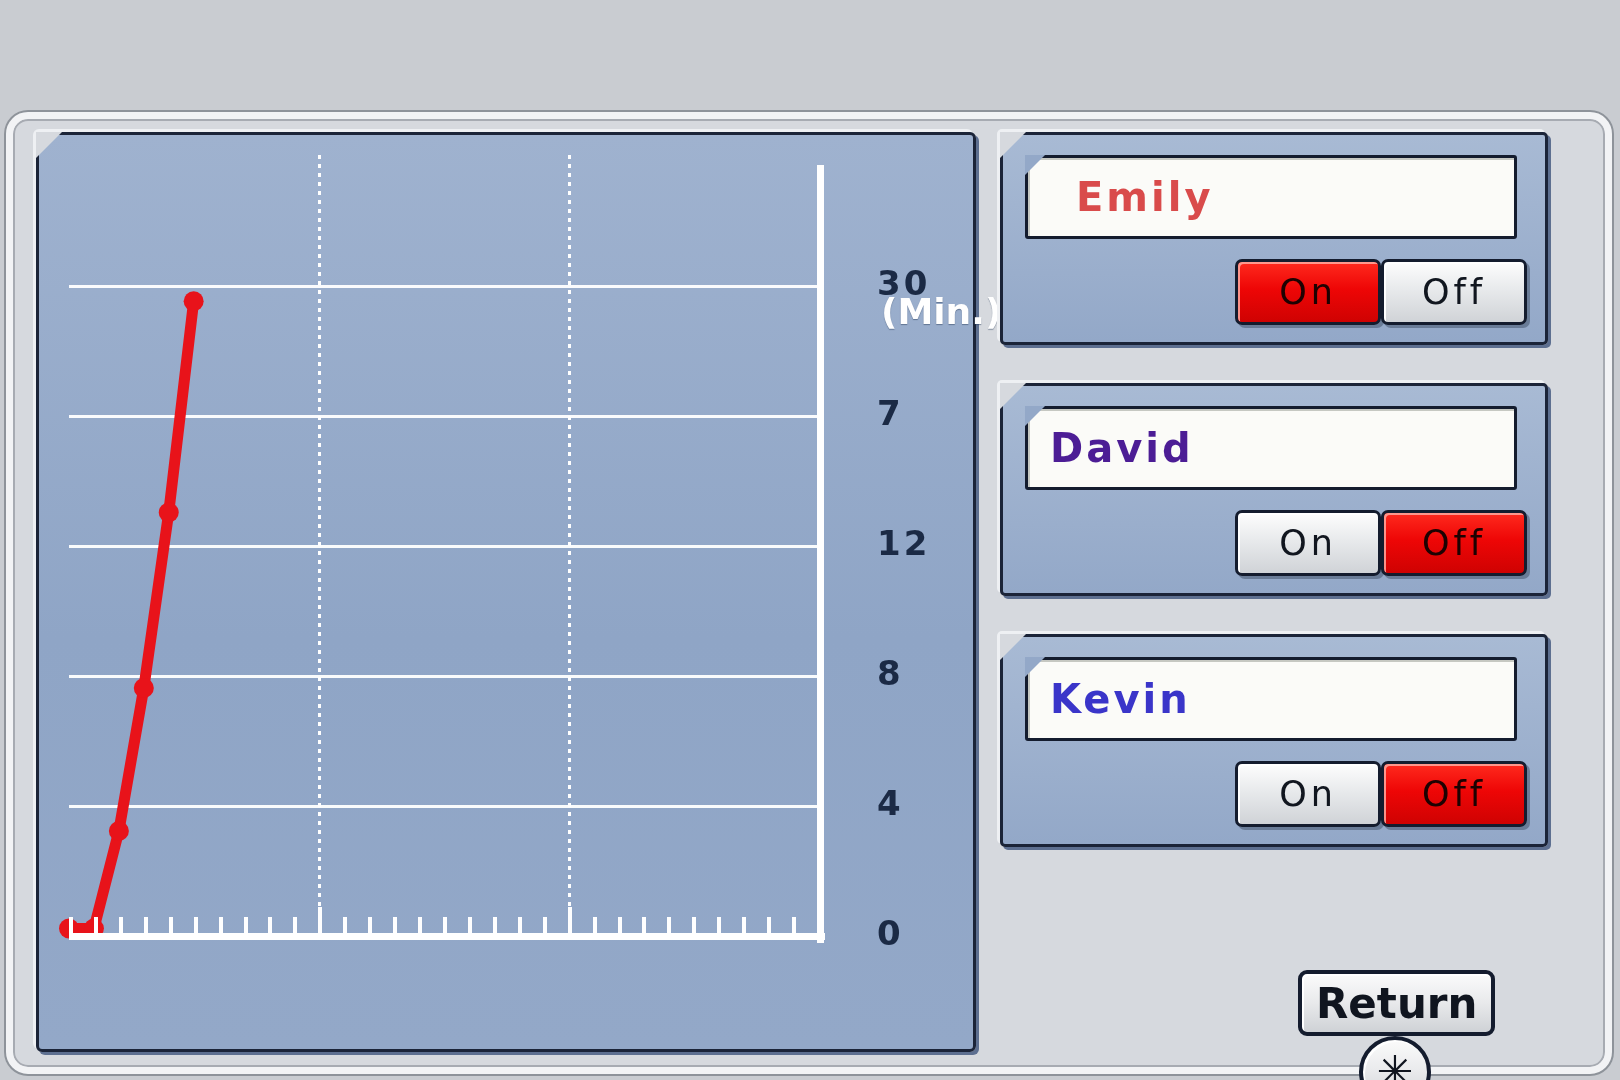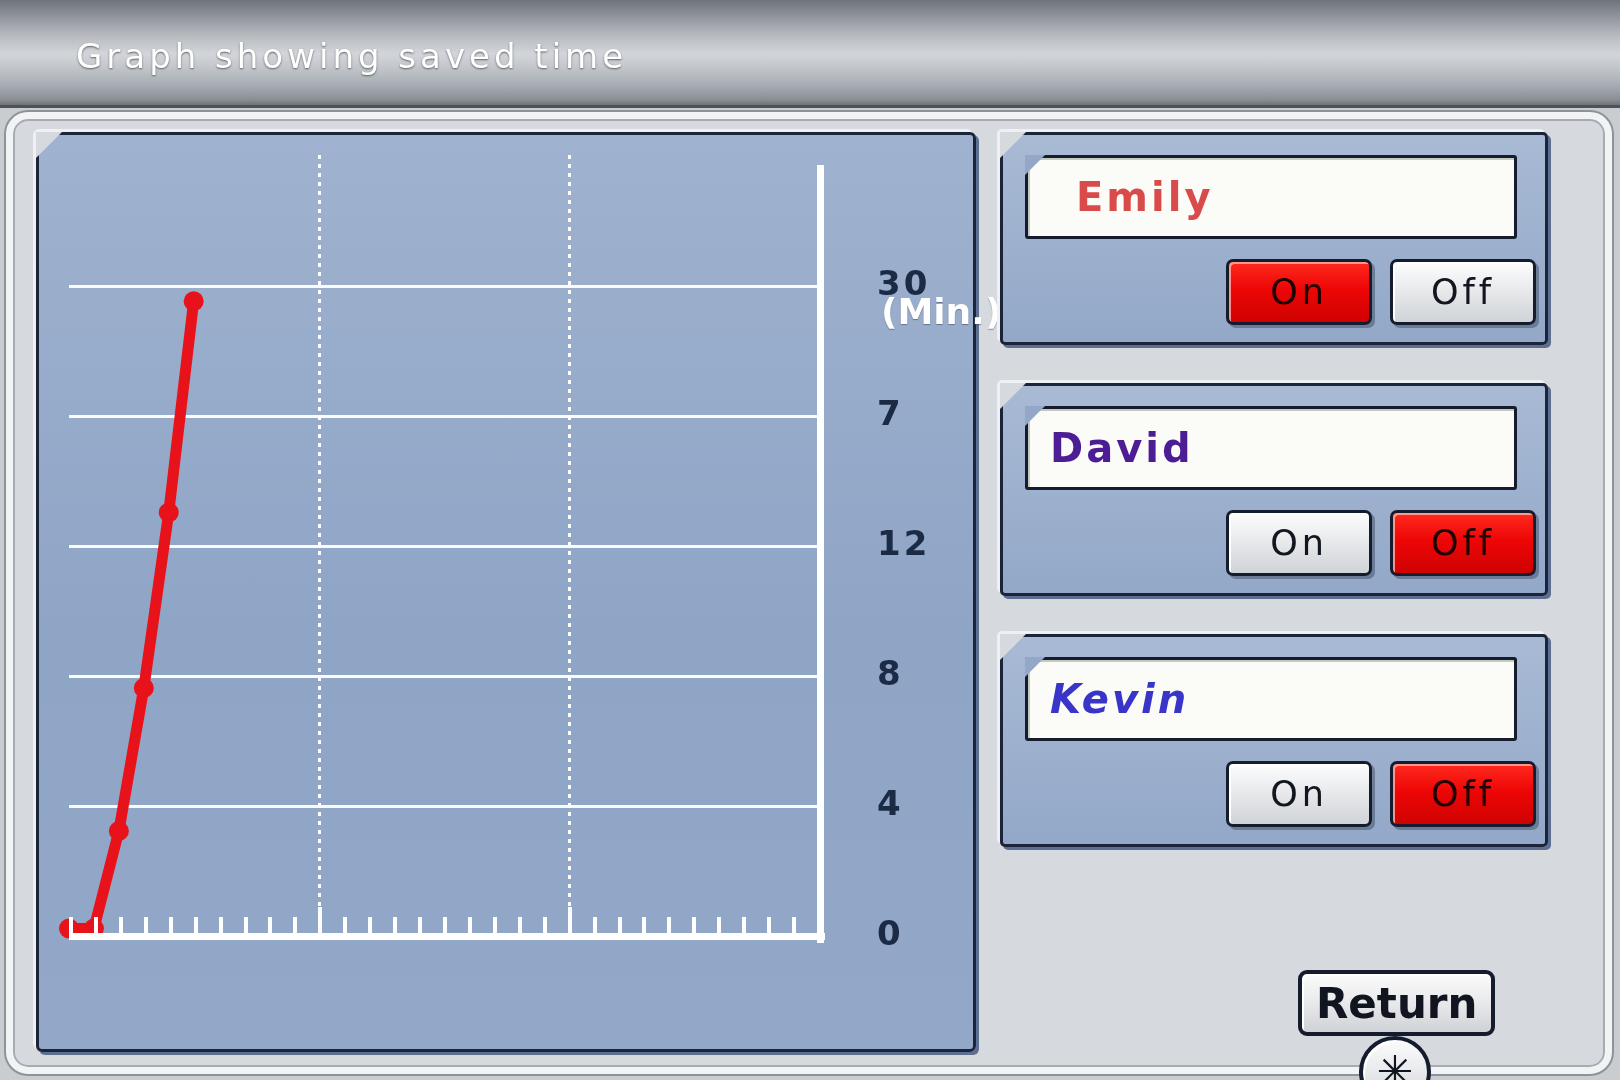--- a/index.html
+++ b/index.html
@@ -93,21 +93,21 @@
   .name-field{position:absolute;left:22px;top:20px;
      width:492px;height:84px;box-sizing:border-box;
      background:#fbfbf8;border:3px solid #141c2e;border-radius:3px;
      box-shadow:inset 2px 2px 0 0 #c6c8c2;}
   .name-field::before{content:"";position:absolute;left:-3px;top:-3px;
      width:20px;height:20px;background:#93a8c8;
      clip-path:polygon(0 0,100% 0,0 100%);}
   .name-text{position:absolute;left:22px;top:16px;font-size:40px;
      font-weight:bold;letter-spacing:3px;}
 
-  .btn-row{position:absolute;right:9px;top:124px;display:flex;gap:18px;}
+  .btn-row{position:absolute;right:18px;top:124px;display:flex;gap:0;}
   .tbtn{width:146px;height:66px;box-sizing:border-box;
      border:3px solid #141c2e;border-radius:7px;
      display:flex;align-items:center;justify-content:center;
      font-size:35px;letter-spacing:4px;color:#11161f;
      font-weight:500;}
   .tbtn.inactive{background:linear-gradient(to bottom,#fdfdfd 0%,#e8eaec 45%,#d0d3d7 100%);
      box-shadow:inset 2px 2px 0 #ffffff, 3px 3px 0 rgba(70,85,110,.55);}
   .tbtn.active{background:linear-gradient(to bottom,#ff2a1e 0%,#ee0606 45%,#cf0202 100%);
      color:#1d0202;
      box-shadow:inset 2px 2px 0 rgba(255,170,160,.85), 3px 3px 0 rgba(70,85,110,.55);}
@@ -126,23 +126,20 @@
      border:4px solid #141c2e;
      display:flex;align-items:center;justify-content:center;
      font-size:44px;line-height:0.6;color:#10151f;font-weight:bold;
      box-shadow:inset 2px 2px 0 #ffffff;}
 </style>
 </head>
 <body>
 
 <div id="app">
 
-  <div id="titlebar">
-    <div id="title-text">Graph showing saved time</div>
-  </div>
 
   <div id="outer-frame"></div>
 
   <div id="chart-panel">
 
     <div id="unit-label">(Min.)</div>
 
     <div id="plot-wrap">
       <div id="plot">
 
@@ -226,21 +223,21 @@
         <div class="name-text" style="color: #4c1d95;">David</div>
       </div>
       <div class="btn-row">
         <div class="tbtn inactive">On</div>
         <div class="tbtn active">Off</div>
       </div>
     </div>
 
     <div class="person-card">
       <div class="name-field">
-        <div class="name-text" style="color: rgb(58, 53, 201); font-style: italic;">Kevin</div>
+        <div class="name-text" style="color: rgb(58, 53, 201);">Kevin</div>
       </div>
       <div class="btn-row">
         <div class="tbtn inactive">On</div>
         <div class="tbtn active">Off</div>
       </div>
     </div>
   </div>
 
   <div id="return-area">
     <div id="return-btn">Return</div>

